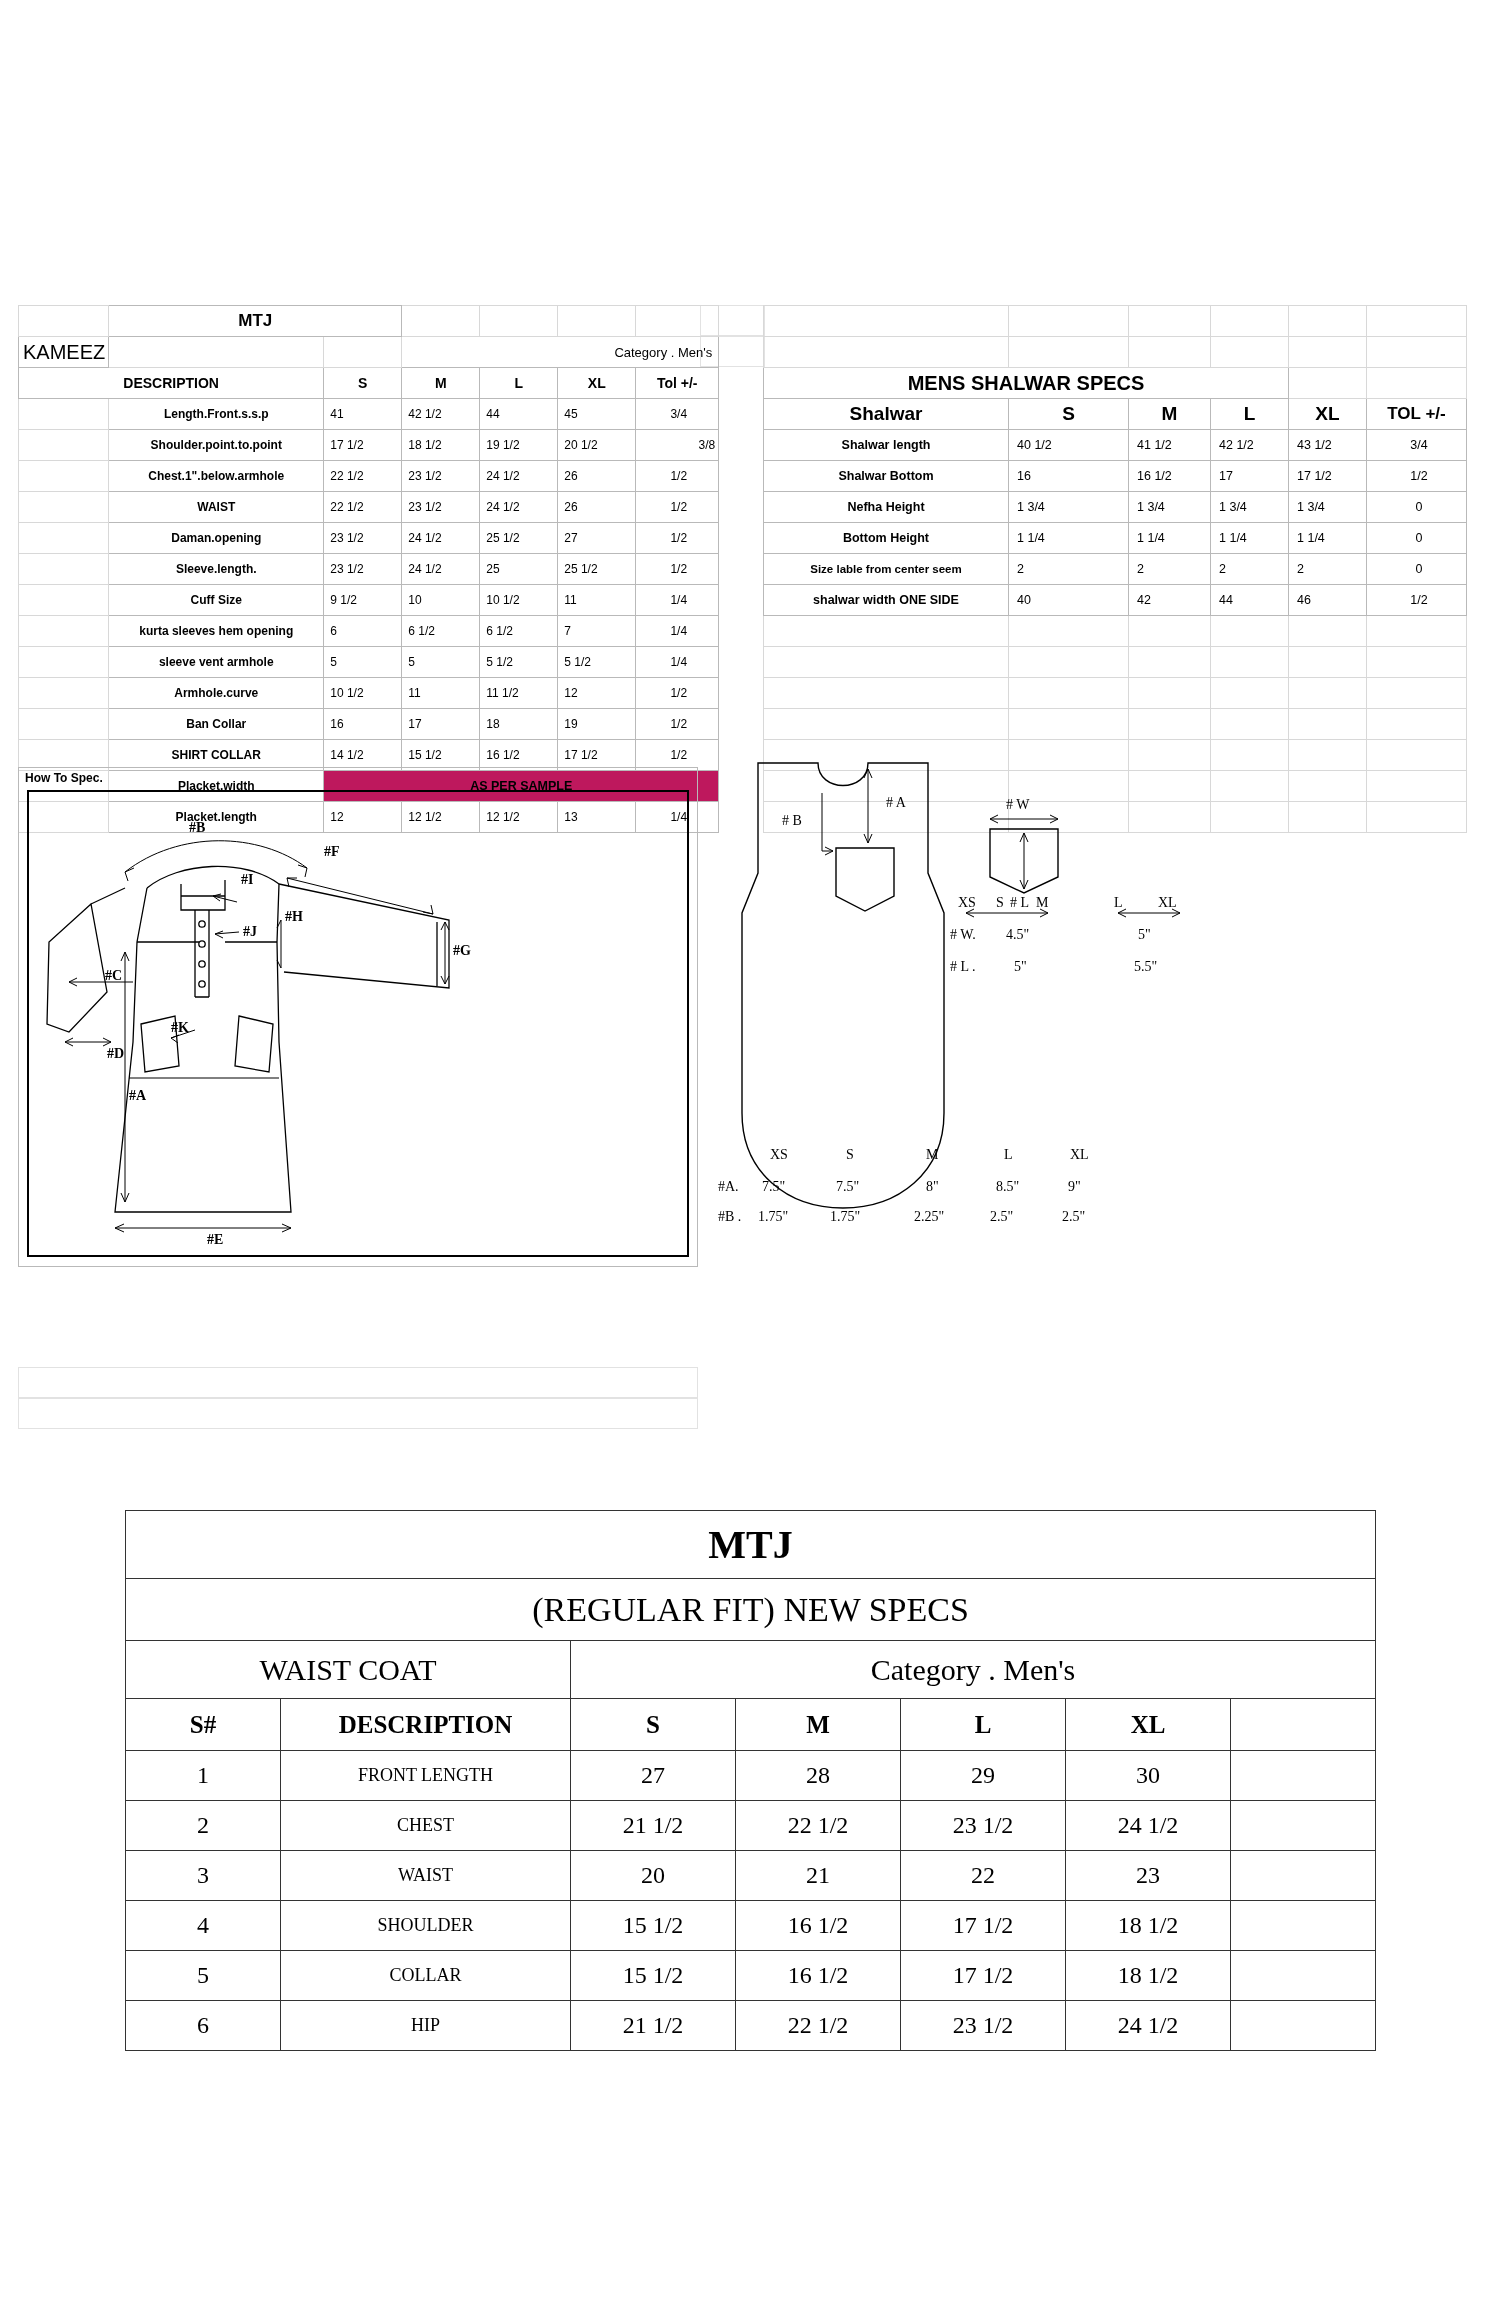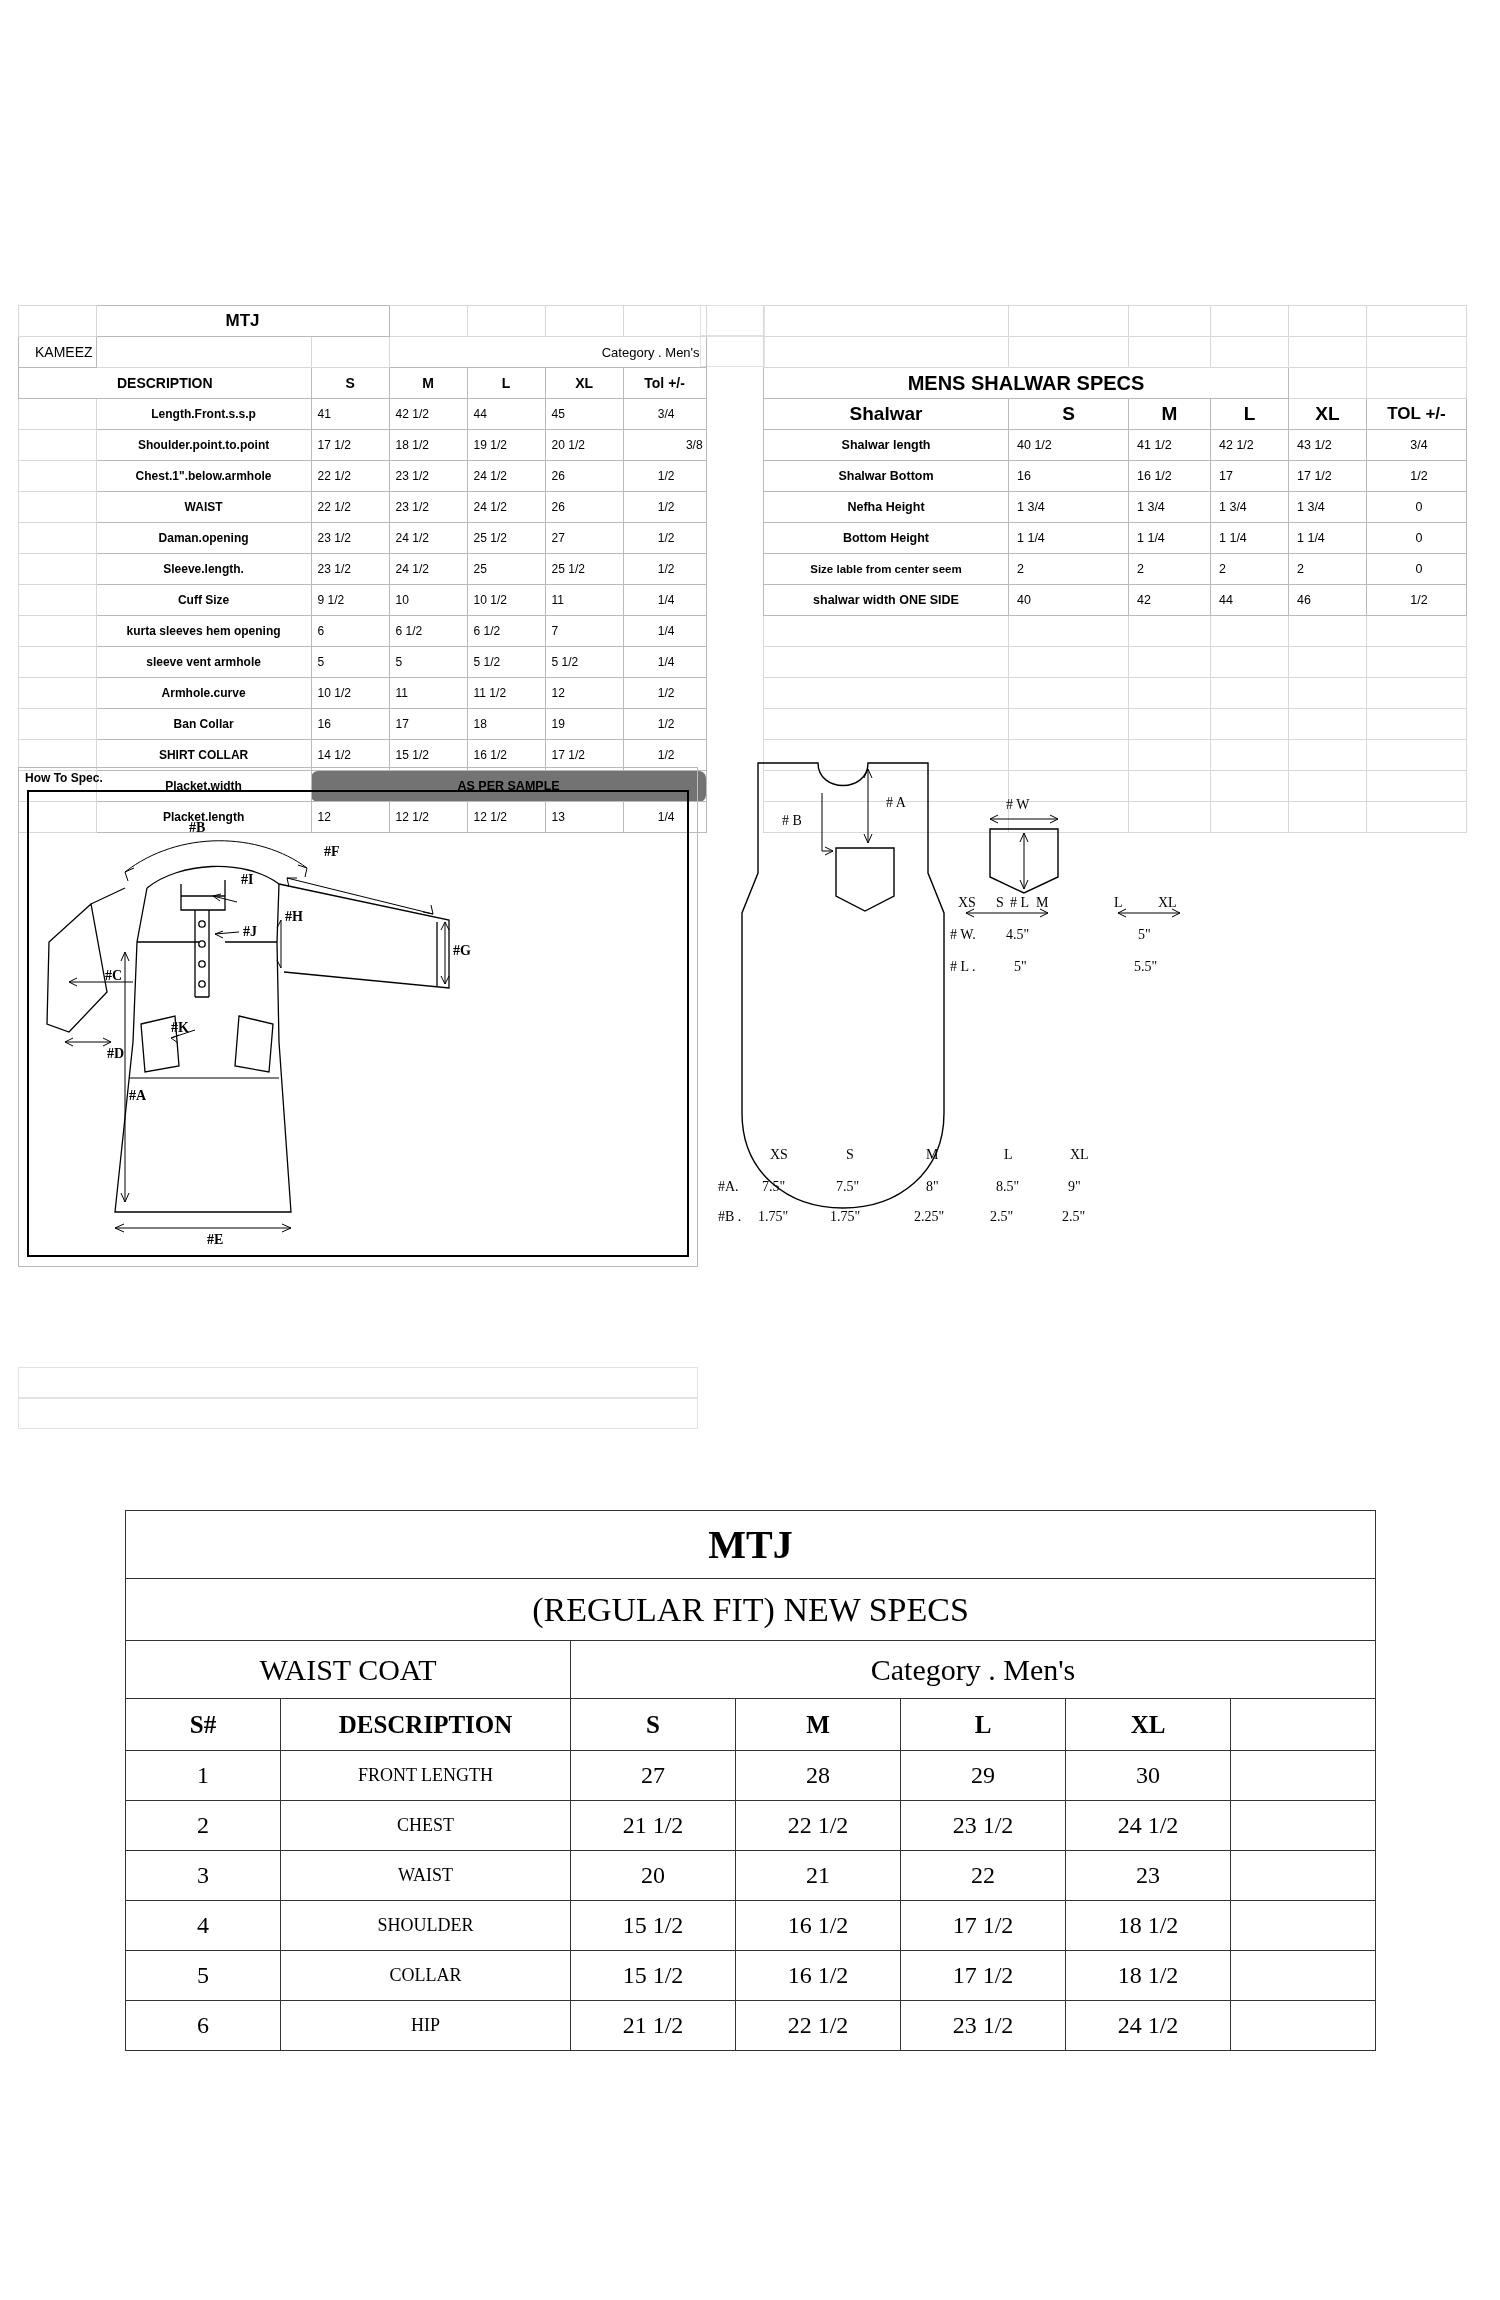--- a/index.html
+++ b/index.html
@@ -32,23 +32,23 @@
   }
   table.grid td.empty { border:1px solid #d8d8d8; font-weight:normal; }
 
   
   #kameez-table { position:absolute; left:0; top:0; }
   #kameez-table td.desc { text-align:center; font-size:12px; }
   #kameez-table td.num { font-weight:normal; font-size:12px; text-align:left; padding-left:6px; }
   #kameez-table td.hdr { font-size:14px; }
   #kameez-table td.title { font-size:17px; font-weight:bold; }
   #kameez-table td.sub { font-size:17px; font-weight:normal; }
-  #kameez-table td.leftlab { text-align:left; font-size:14px; font-weight:normal; padding-left:16px; }
+  #kameez-table td.leftlab { text-align:left; font-size:20px; font-weight:normal; padding-left:4px; }
   #kameez-table td.catlab { text-align:right; font-size:13px; font-weight:normal; padding-right:6px; }
-  .yellow { background:#737373; font-size:11.5px;border-radius:7px; }
+  .yellow { background:#be185d; font-size:11.5px; }
 
   
   #shalwar-table { position:absolute; left:745px; top:0; }
   #shalwar-table td { font-size:13px; }
   #shalwar-table td.big { font-size:19px; font-weight:bold; }
   #shalwar-table td.h { font-size:20px; font-weight:bold; }
   #shalwar-table td.label { font-size:12.5px; }
   #shalwar-table td.val { font-weight:normal; font-size:12.5px; text-align:left; padding-left:8px; }
 
   

